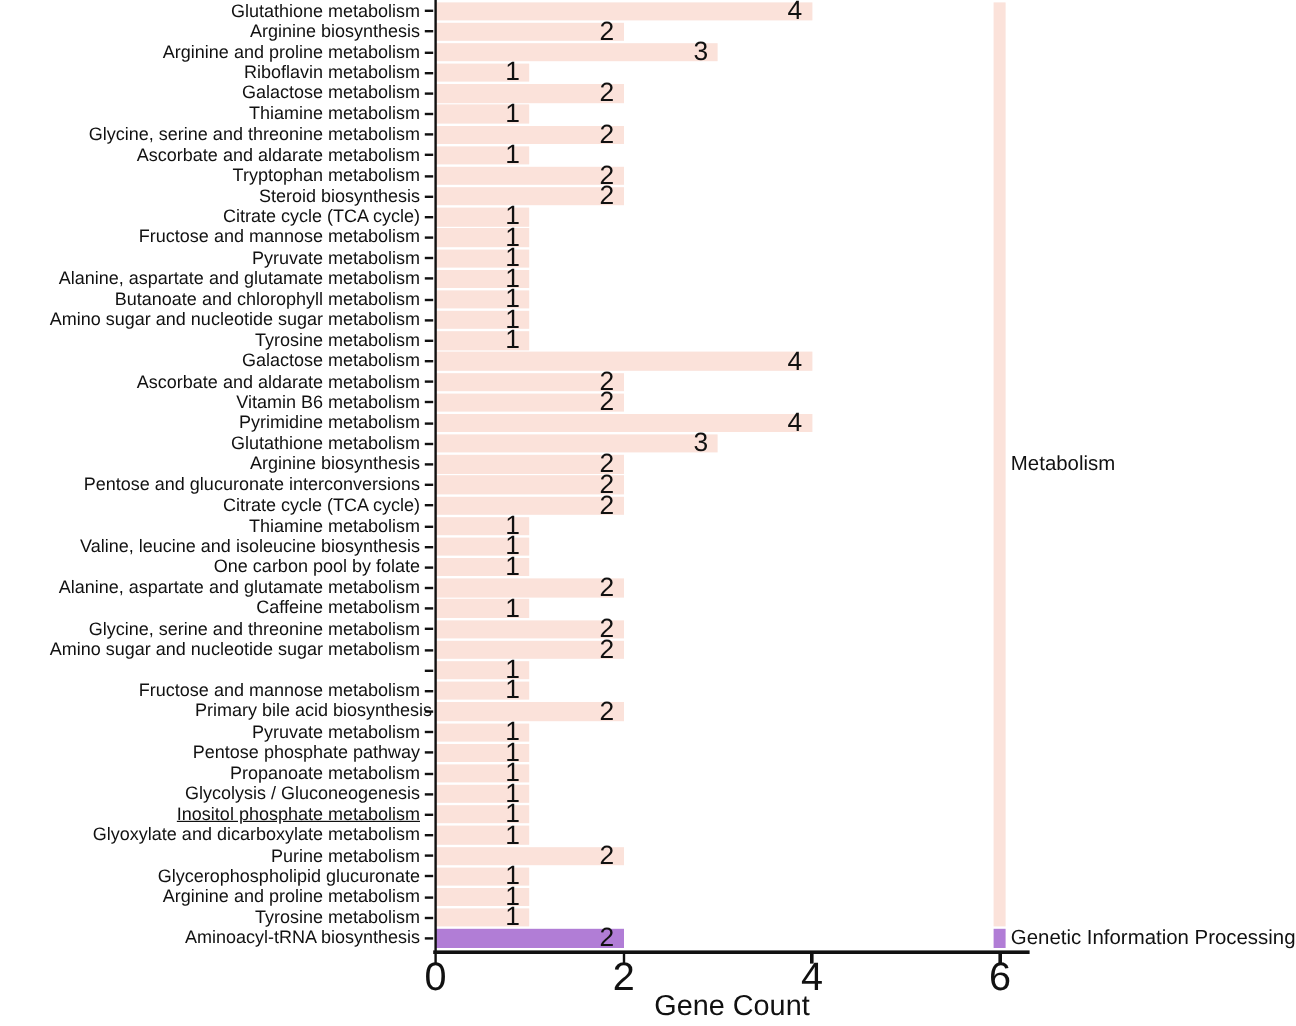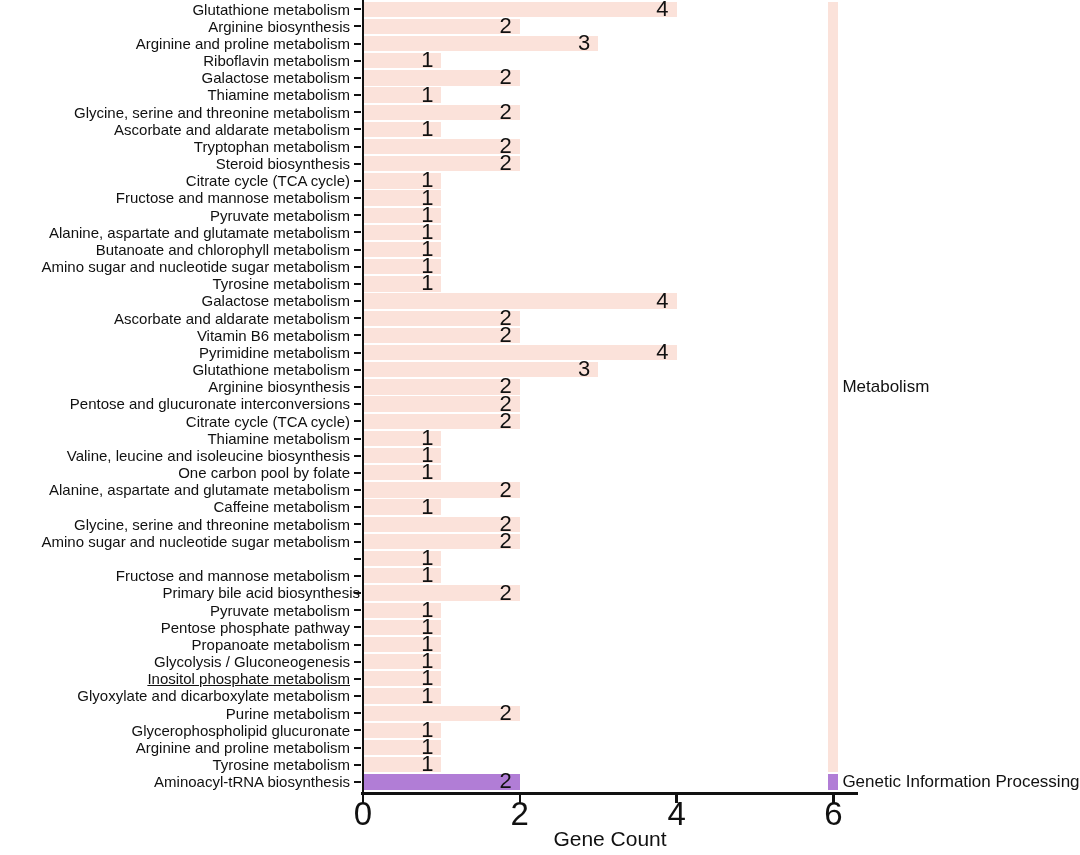--- a/index.html
+++ b/index.html
@@ -36,21 +36,21 @@
   }
   .axisline{background:#111111;}
   .grouplab{
     font-size:17px;
     line-height:21px;
     white-space:nowrap;
     color:#111111;
   }
   #x-axis-title{
     text-align:center;
-    font-size:21px;
+    font-size:24px;
     line-height:31px;
     color:#111111;
   }
 </style>
 </head>
 <body>
 
 <div id="figure">
   <div id="plot-area"></div>
   <div id="x-axis-title" class="abs" style="left:460px;top:823px;width:300px;">Gene Count</div>

